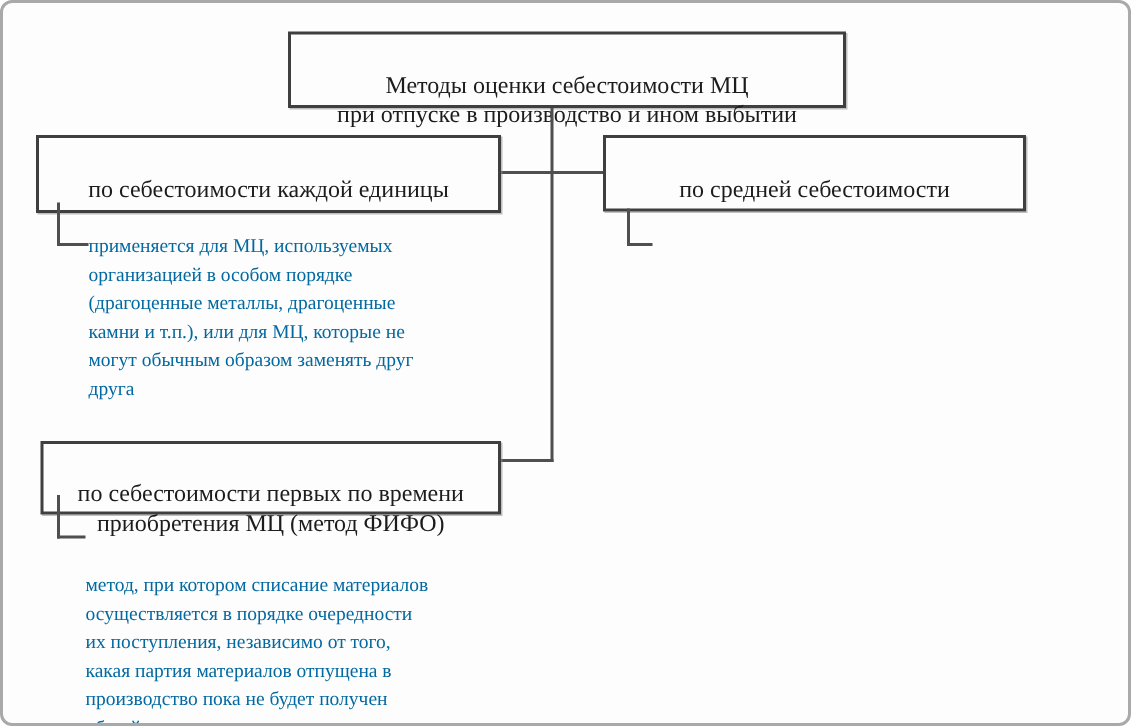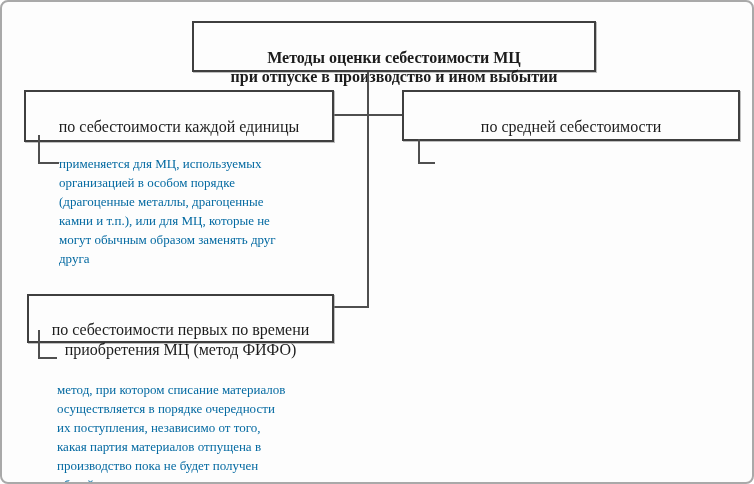--- a/index.html
+++ b/index.html
@@ -17,26 +17,26 @@
   .box{
     position:absolute;
     box-sizing:border-box;
     border:2px solid #3f3f3f;
     box-shadow:1px 1px 0 rgba(140,140,140,.55);
     background:#fdfdfd;
     text-align:center;
     white-space:pre-line;
   }
   .title-box{
-    left:190px;top:19px;width:404px;height:51px;
-    font-weight:bold;font-size:16px;line-height:19px;
+    left:190px;top:19px;width:372px;height:51px;
+    font-weight:normal;font-size:16px;line-height:19px;
     padding-top:6px;
   }
   .node-left{left:22px;top:88px;width:310px;height:52px;font-size:16px;line-height:20px;padding-top:5px;}
-  .node-right{left:400px;top:88px;width:338px;height:51px;font-size:16px;line-height:20px;padding-top:5px;}
+  .node-right{left:400px;top:88px;width:282px;height:51px;font-size:16px;line-height:20px;padding-top:5px;}
   .node-fifo{left:25px;top:281px;width:307px;height:49px;font-size:16px;line-height:20px;padding-top:4px;margin-top:11px;}
   .line{position:absolute;background:#4f4f4f;}
   .desc{
     position:absolute;
     font-size:13px;line-height:19px;
     white-space:pre-line;
     color:#0369a1;
   }
   .desc-left{left:57px;top:152px;width:292px;}
   .desc-right{left:431px;top:152px;width:302px;}

